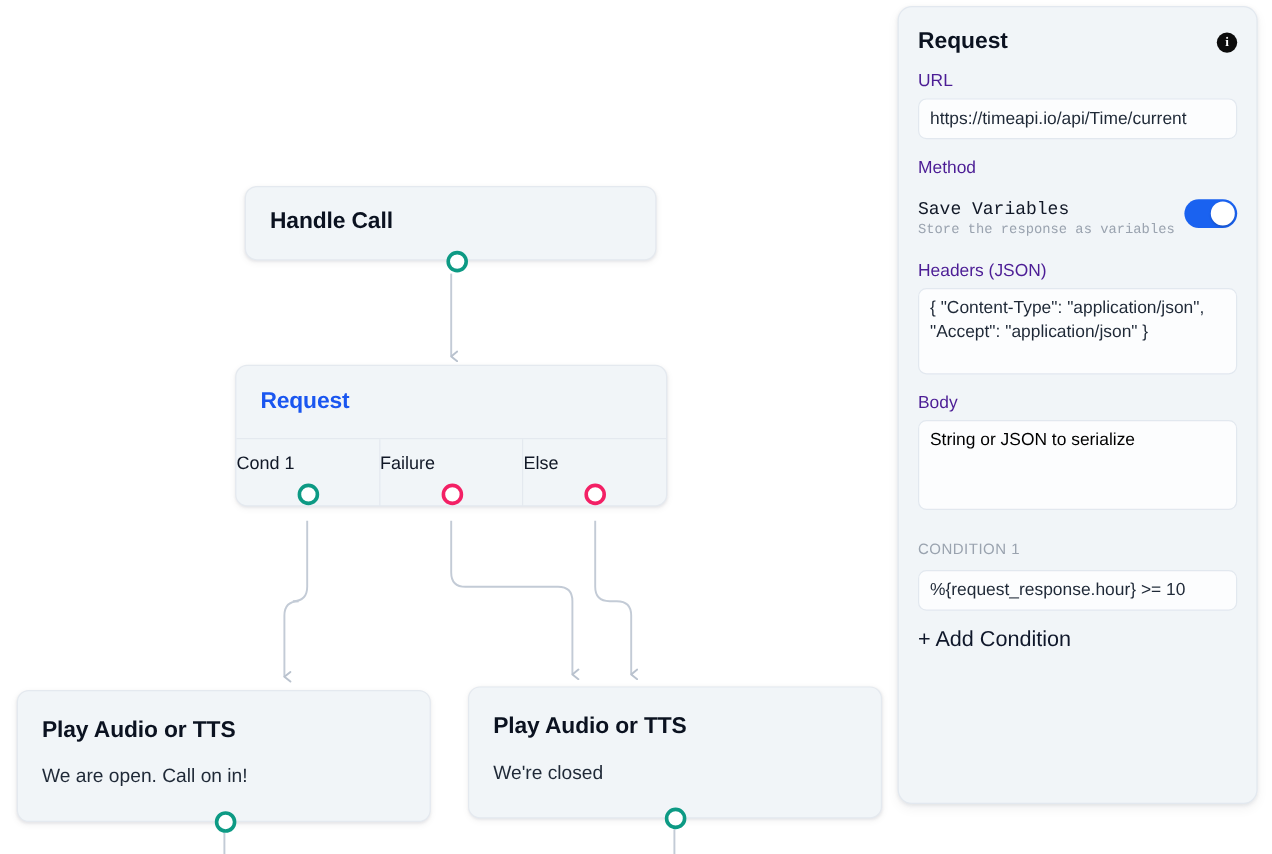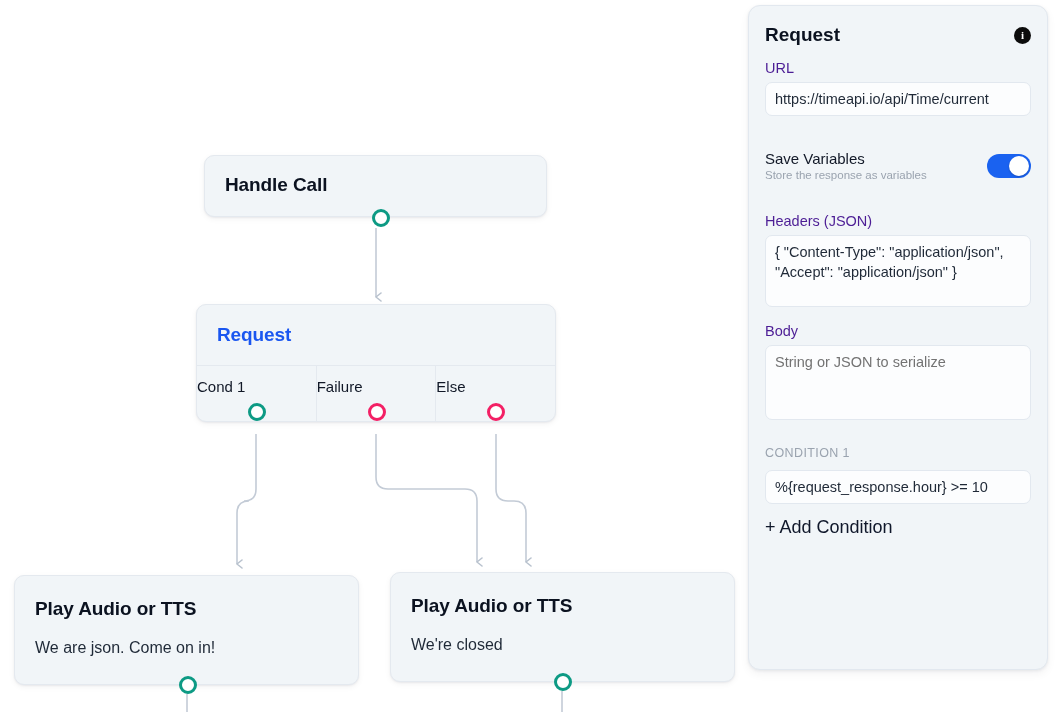--- a/index.html
+++ b/index.html
@@ -126,22 +126,22 @@
   .chev::before {
     content: ""; position: absolute; left: 0; top: 1px;
     width: 8px; height: 8px;
     border-right: 1.6px solid #4b5563;
     border-bottom: 1.6px solid #4b5563;
     transform: rotate(45deg);
   }
   .row-gap { height: 16px; }
 
   .toggle-row {
-    display: flex; align-items: center; justify-content: space-between;
-    margin-top: 18px; margin-bottom: 32px;
+    display: flex; align-items: flex-start; justify-content: space-between;
+    margin-top: 18px; margin-bottom: 20px; font-family: Liberation Mono, monospace;
   }
   .toggle-text-main { font-size: 15px; color: #111827; }
   .toggle-text-sub  { font-size: 11.5px; color: #9aa3af; margin-top: 2px; }
   .toggle {
     width: 44px; height: 24px; border-radius: 12px;
     background: #1a62f0; position: relative; flex: 0 0 auto;
   }
   .toggle .knob {
     position: absolute; right: 2px; top: 2px;
     width: 20px; height: 20px; border-radius: 50%;
@@ -153,21 +153,21 @@
     width: 100%;
     background: #fcfdfe;
     border: 1px solid #e2e8ef;
     border-radius: 7px;
     padding: 7px 9px;
     font-size: 14.5px; color: #1f2937;
     line-height: 1.35;
     white-space: pre-wrap;
   }
   #headers-box { height: 72px; }
-  #body-box { height: 75px; color: #737373; }
+  #body-box { height: 75px; color: #000000; }
 
   .section-label {
     font-size: 12.5px; color: #9aa3af;
     letter-spacing: .4px;
     margin-top: 26px; margin-bottom: 10px;
   }
   .add-link {
     font-size: 18px; color: #0f172a; margin-top: 13px; display: inline-block;
   }
 </style>
@@ -217,21 +217,21 @@
         </div>
         <div class="req-out">
           <span class="req-out-label">Else</span>
           <div class="port pink" style="left:51px; top:37px;"></div>
         </div>
       </div>
     </div>
 
     <div class="node" id="node-play-1">
       <div class="node-title play-title">Play Audio or TTS</div>
-      <div class="node-sub play-sub">We are json. Come on in!</div>
+      <div class="node-sub play-sub">We are open. Call on in!</div>
       <div class="port teal" style="left:164px; top:100px;"></div>
     </div>
 
     <div class="node" id="node-play-2">
       <div class="node-title play-title">Play Audio or TTS</div>
       <div class="node-sub play-sub">We're closed</div>
       <div class="port teal" style="left:163px; top:100px;"></div>
     </div>
 
   </div>
@@ -241,20 +241,21 @@
     <div class="panel-head">
       <div class="panel-title">Request</div>
       <div class="info-icon">i</div>
     </div>
 
     <label class="field-label">URL</label>
     <div class="text-input">https://timeapi.io/api/Time/current</div>
 
     <div class="row-gap"></div>
 
+    <label class="field-label">Method</label>
 
     <div class="toggle-row">
       <div>
         <div class="toggle-text-main">Save Variables</div>
         <div class="toggle-text-sub">Store the response as variables</div>
       </div>
       <div class="toggle">
         <div class="knob"></div>
       </div>
     </div>

